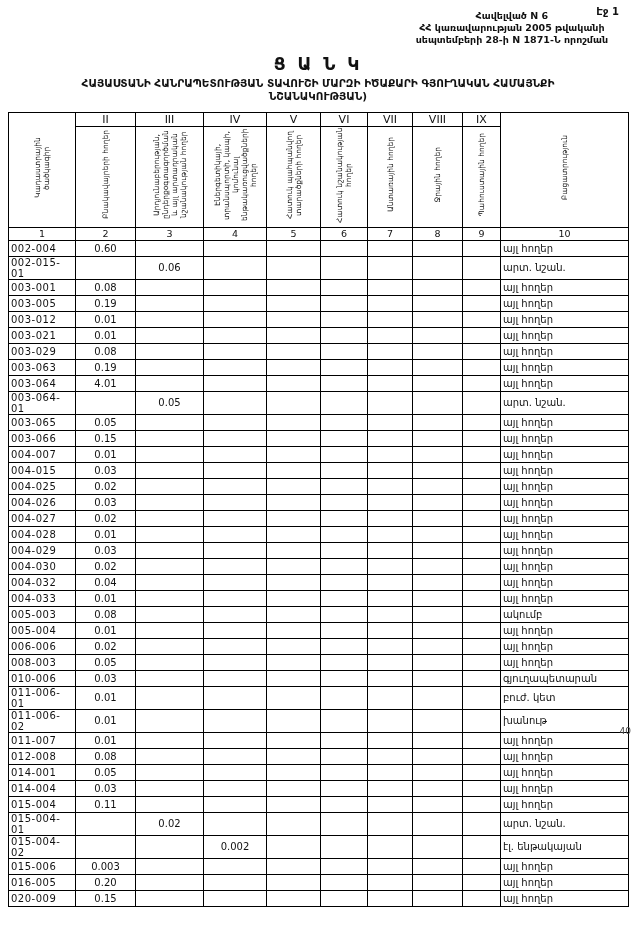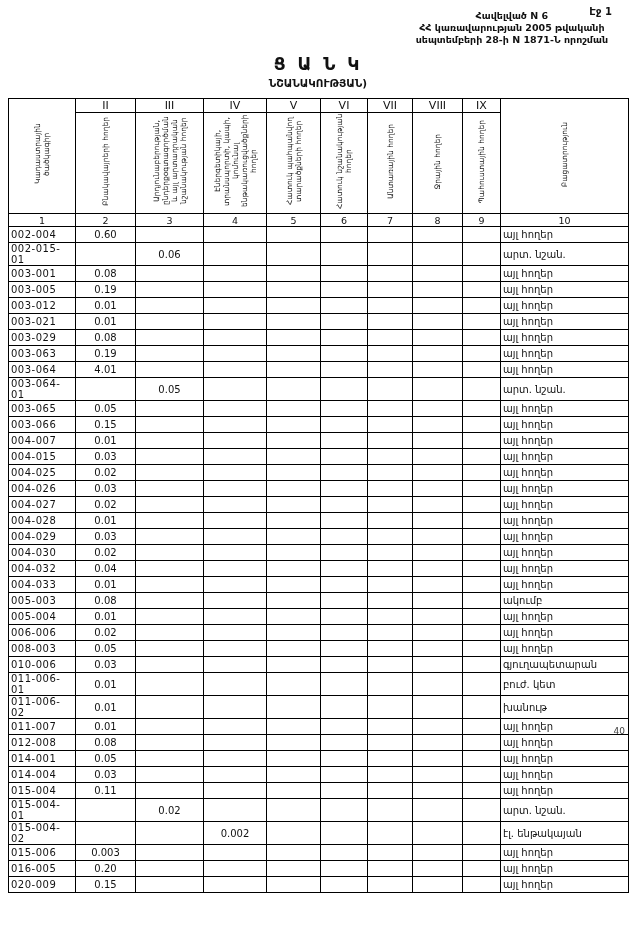--- a/index.html
+++ b/index.html
@@ -6,21 +6,21 @@
   .page{
     position:relative;
     width:636px;height:945px;
     background:#ffffff;
     font-family:"DejaVu Sans",sans-serif;
     color:#111;
     overflow:hidden;
     box-sizing:border-box;
   }
   .corner{
-    position:absolute;top:6px;right:24px;
+    position:absolute;top:6px;right:17px;
     font-size:10px;font-weight:bold;
   }
   .annex{
     margin:10px 28px 0 auto;
     width:fit-content;
     text-align:center;
     font-size:9.5px;font-weight:bold;line-height:1.25;
   }
   .doc-title{
     text-align:center;
@@ -54,40 +54,41 @@
     font-size:7.5px;
     line-height:1.2;
     font-weight:normal;
   }
   tr.numrow td{height:13px;font-size:9.5px;text-align:center;padding:0;}
   tbody.data td{height:16px;font-size:10px;}
   td.code{text-align:left;letter-spacing:0.5px;}
   td.num{text-align:center;}
   td.note{text-align:left;font-size:9.5px;}
   .artifact{
-    position:absolute;right:11px;top:726px;
+    position:absolute;right:5px;top:726px;
     font-size:9px;color:#444;
   }
 </style>
 </head>
 <body>
 
 <div class="page">
 
   <div class="corner">Էջ 1</div>
 
   <div class="annex">
     <div>Հավելված N 6</div>
     <div>ՀՀ կառավարության 2005 թվականի</div>
     <div>սեպտեմբերի 28-ի N 1871-Ն որոշման</div>
   </div>
 
   <div class="doc-title">Ց Ա Ն Կ</div>
 
   <div class="doc-subtitle">
+    <div>ՀԱՅԱՍՏԱՆԻ ՀԱՆՐԱՊԵՏՈՒԹՅԱՆ ՏԱՎՈՒՇԻ ՄԱՐԶԻ ԻԾԱՔԱՐԻ ԳՅՈՒՂԱԿԱՆ ՀԱՄԱՅՆՔԻ</div>
     <div>ՆՇԱՆԱԿՈՒԹՅԱՆ)</div>
   </div>
 
   <table class="land">
     <colgroup>
       <col style="width:67px">
         <col style="width:60px">
         <col style="width:68px">
       <col style="width:63px">
         <col style="width:54px">

